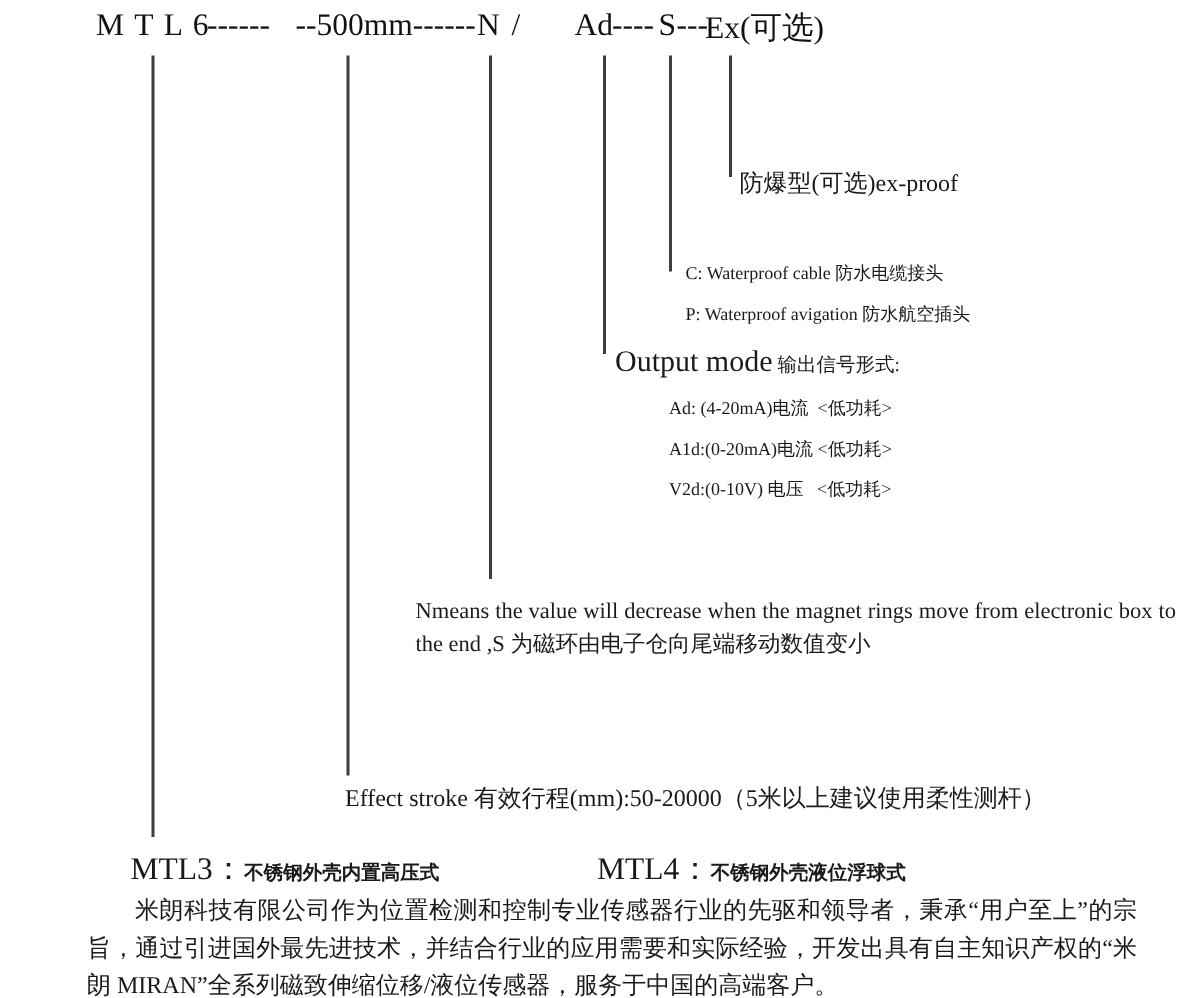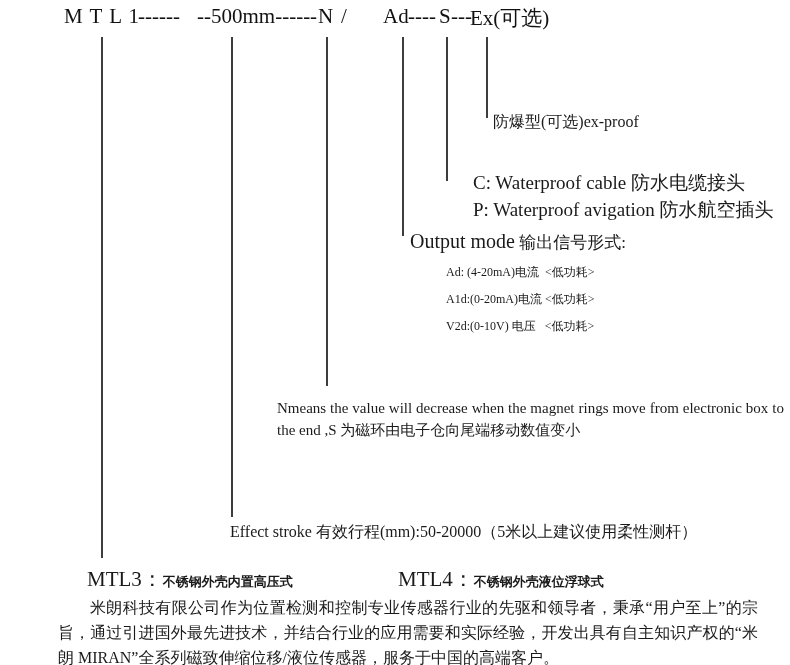--- a/index.html
+++ b/index.html
@@ -23,24 +23,24 @@
   .leader{position:absolute;width:2px;background:#3d3d3d;}
   .l1{left:101px;top:37px;height:521px;}
   .l2{left:231px;top:37px;height:480px;}
   .l3{left:326px;top:37px;height:349px;}
   .l4{left:402px;top:37px;height:199px;}
   .l5{left:446px;top:37px;height:144px;}
   .l6{left:486px;top:37px;height:81px;}
 
   
   .ex-proof{position:absolute;left:493px;top:112px;font-size:16px;}
-  .waterproof{position:absolute;left:457px;top:169px;font-size:19px;line-height:27px;margin-left:16px;}
+  .waterproof{position:absolute;left:457px;top:169px;font-size:12px;line-height:27px;}
   .output-mode{position:absolute;left:410px;top:227px;}
   .om-head{font-size:20px;line-height:28px;margin-bottom:2px;}
-  .om-zh{font-size:17px;}
+  .om-zh{font-size:13px;}
   .om-opt{font-size:12px;line-height:27px;white-space:pre;margin-left:36px;}
   .output-logic{position:absolute;left:277px;top:397px;width:507px;font-size:15px;line-height:22px;text-align:justify;}
   .output-logic p{margin:0;}
   .effect-stroke{position:absolute;left:230px;top:522px;font-size:16px;}
 
   
   .variant{position:absolute;top:565px;font-size:16px;}
   .variant-mtl3{left:87px;}
   .variant-mtl4{left:398px;}
   .v-label{font-size:21px;font-family:"Liberation Serif","DejaVu Serif",serif;}
@@ -48,21 +48,21 @@
 
   
   .footer-para{position:absolute;left:58px;top:595px;width:700px;margin:0;font-size:16px;line-height:25px;text-align:justify;text-indent:2em;}
 </style>
 </head>
 <body>
 
 <div class="page">
 
   <div>
-    <span class="seg seg-mtl3">M T L 1</span>
+    <span class="seg seg-mtl3">M T L 6</span>
     <span class="seg seg-dash1">------</span>
     <span class="seg seg-stroke">--500mm------</span>
     <span class="seg seg-n">N</span>
     <span class="seg seg-slash">/</span>
     <span class="seg seg-ad">Ad</span>
     <span class="seg seg-dash2">----</span>
     <span class="seg seg-s">S</span>
     <span class="seg seg-dash3">---</span>
     <span class="seg seg-ex">Ex(可选)</span>
   </div>

